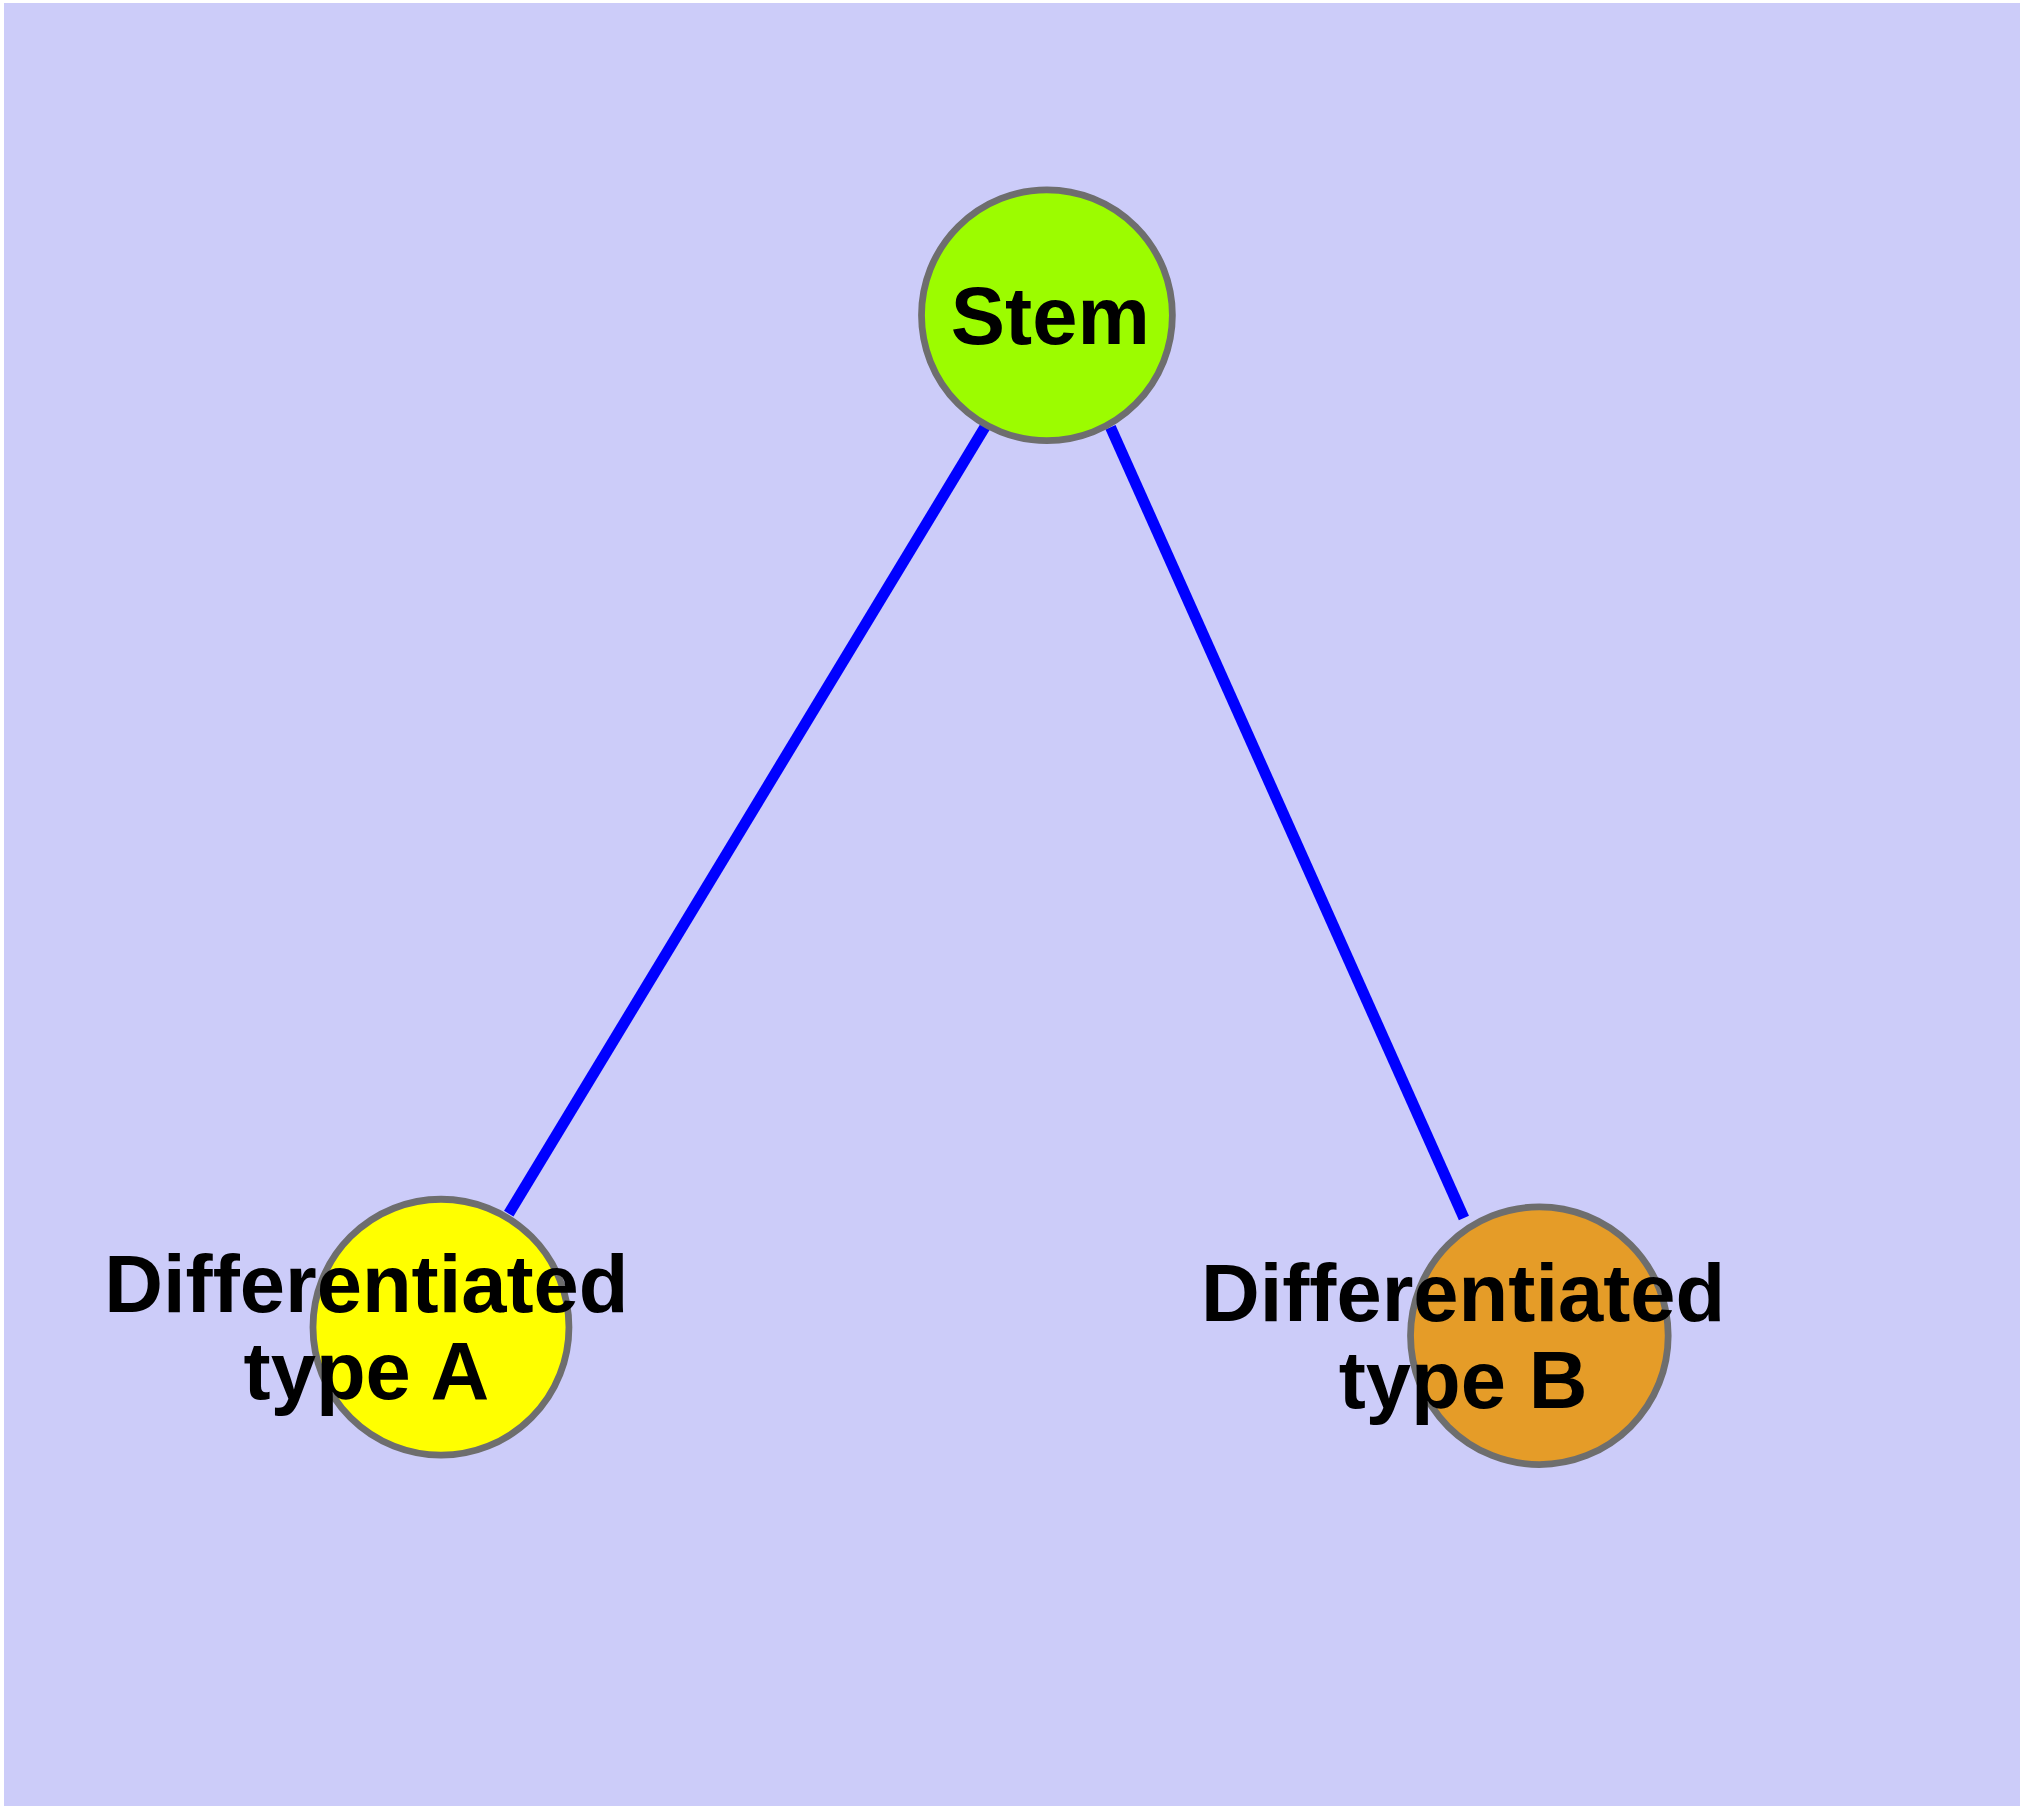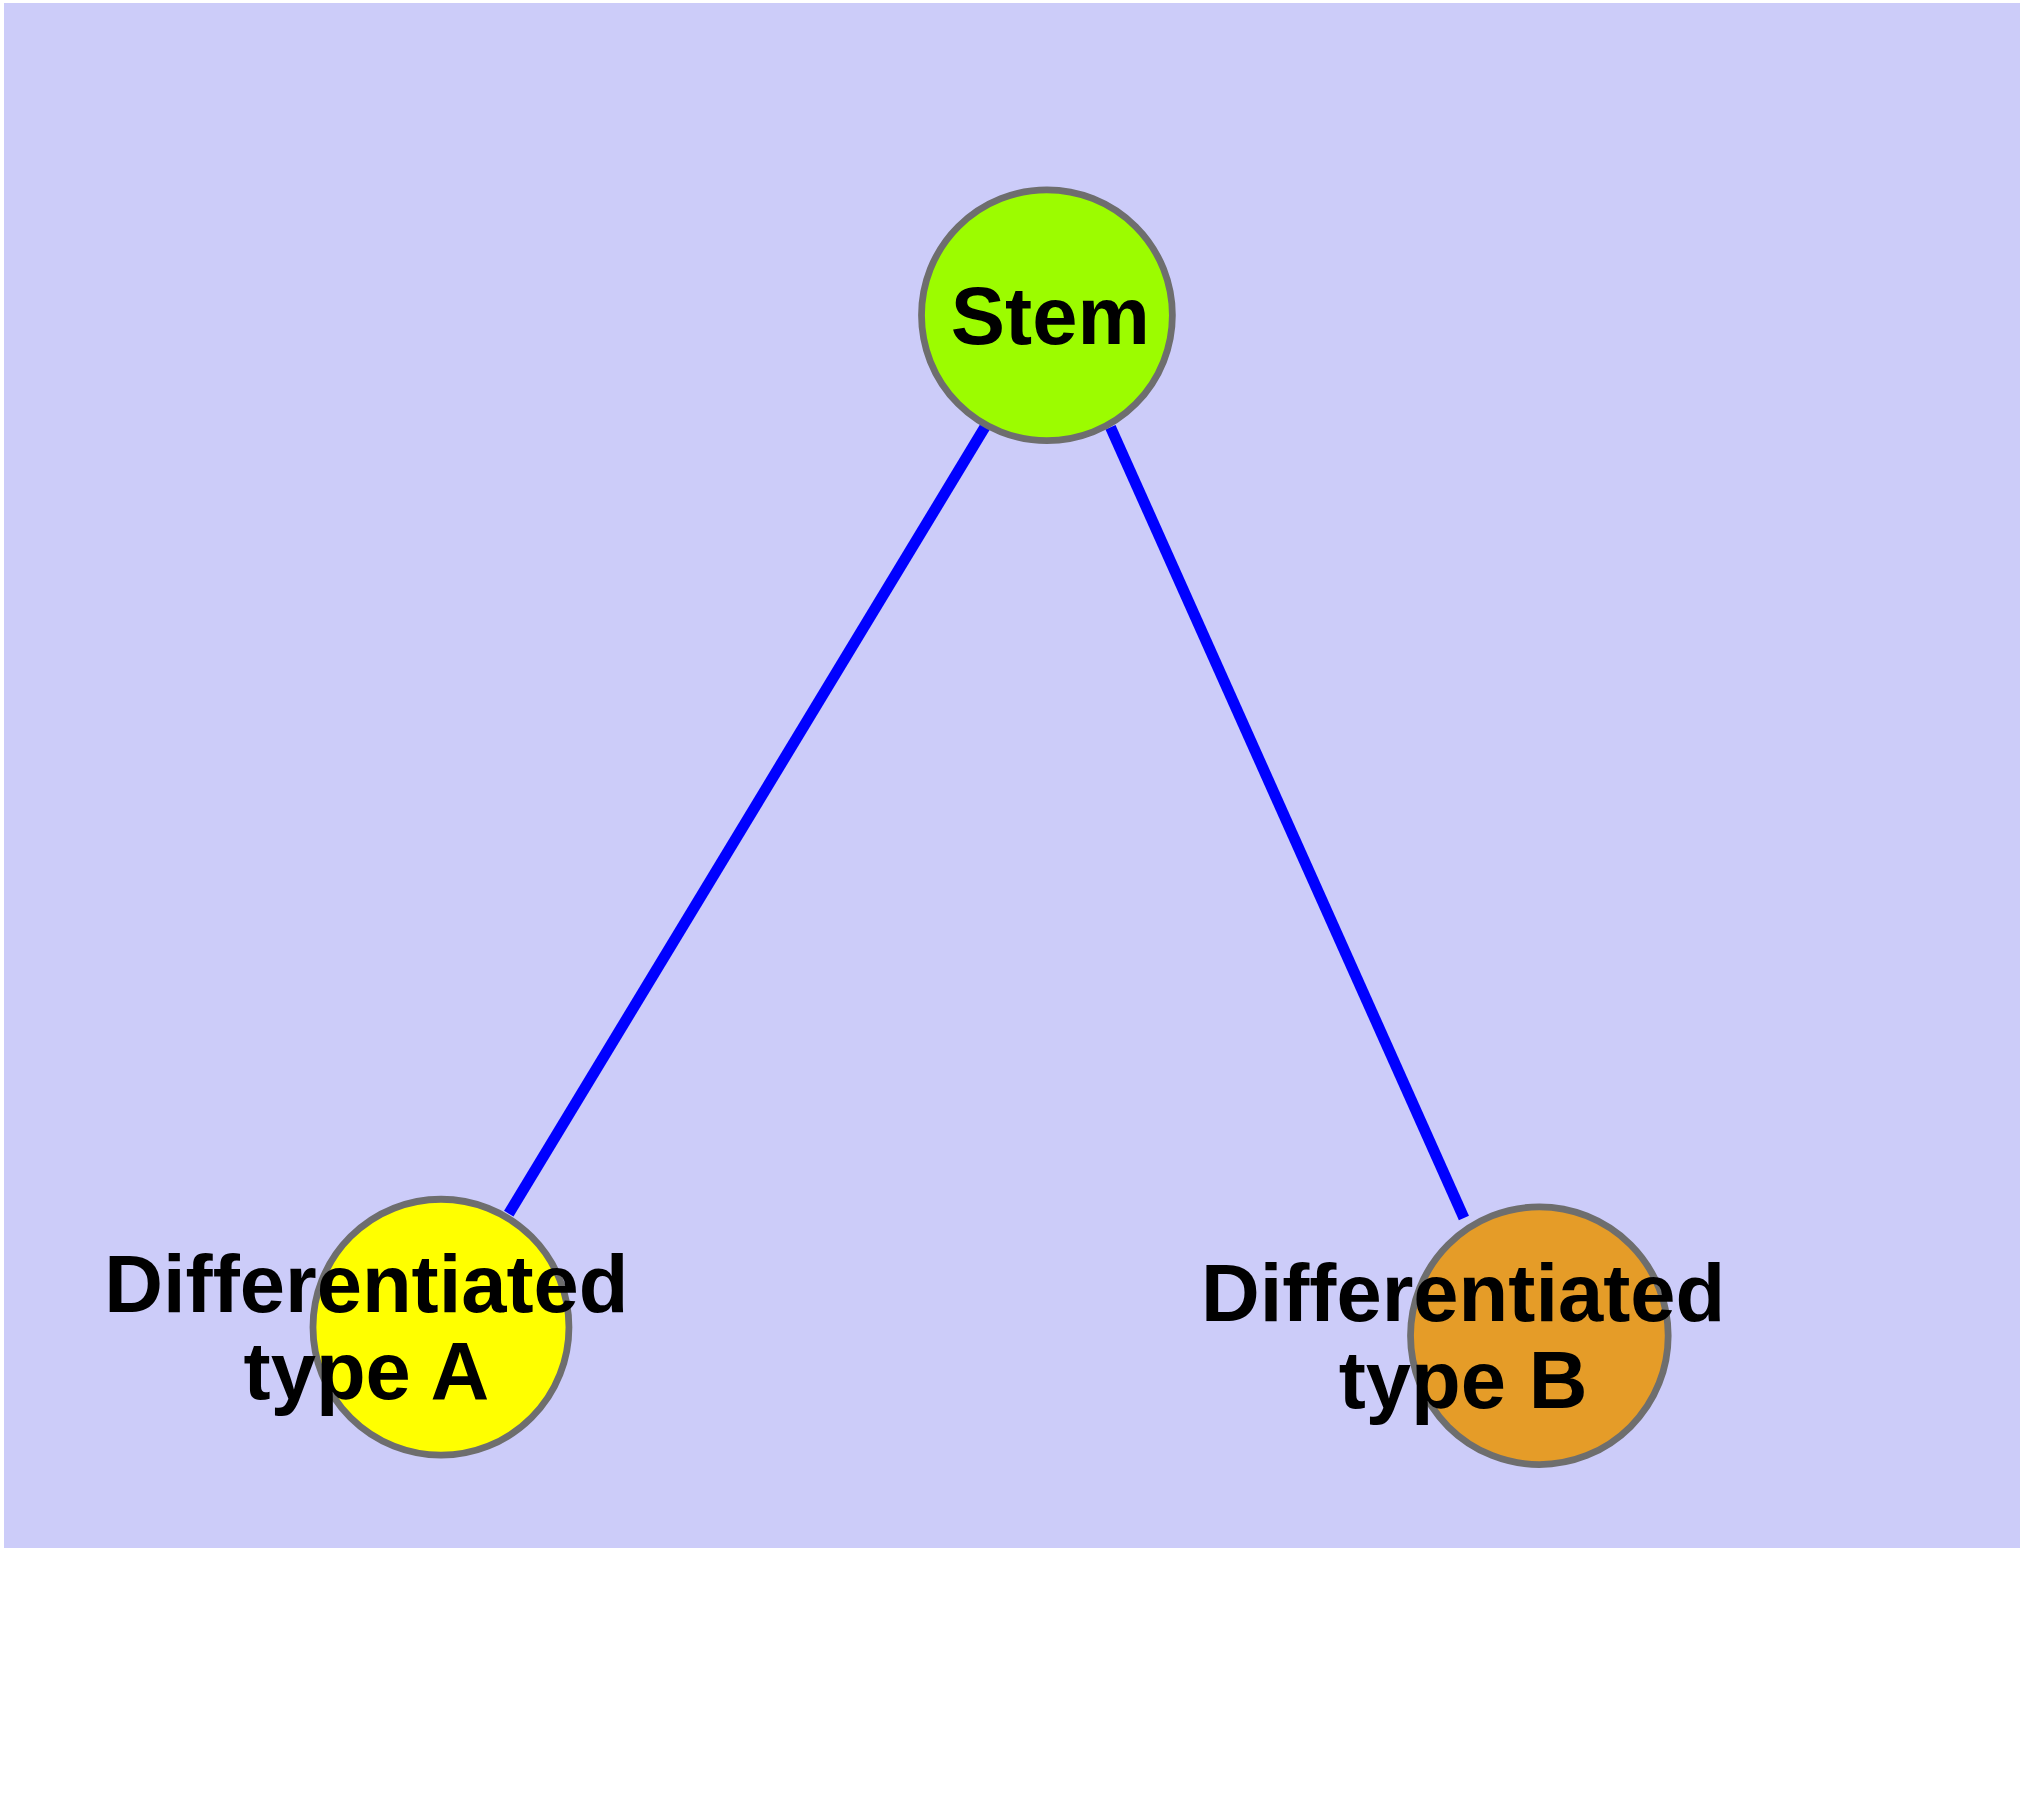--- a/index.html
+++ b/index.html
@@ -3,21 +3,21 @@
 <meta charset="utf-8">
 <style>
   html, body {
     margin: 0;
     padding: 0;
     background: #ffffff;
   }
   #stage {
     position: relative;
     width: 2021px;
-    height: 1548px;
+    height: 1812px;
     overflow: hidden;
     background: #ffffff;
     font-family: "Liberation Sans", sans-serif;
   }
   #canvas-bg {
     position: absolute;
     left: 4.2px;
     top: 2.5px;
     width: 2016px;
     height: 1803px;

